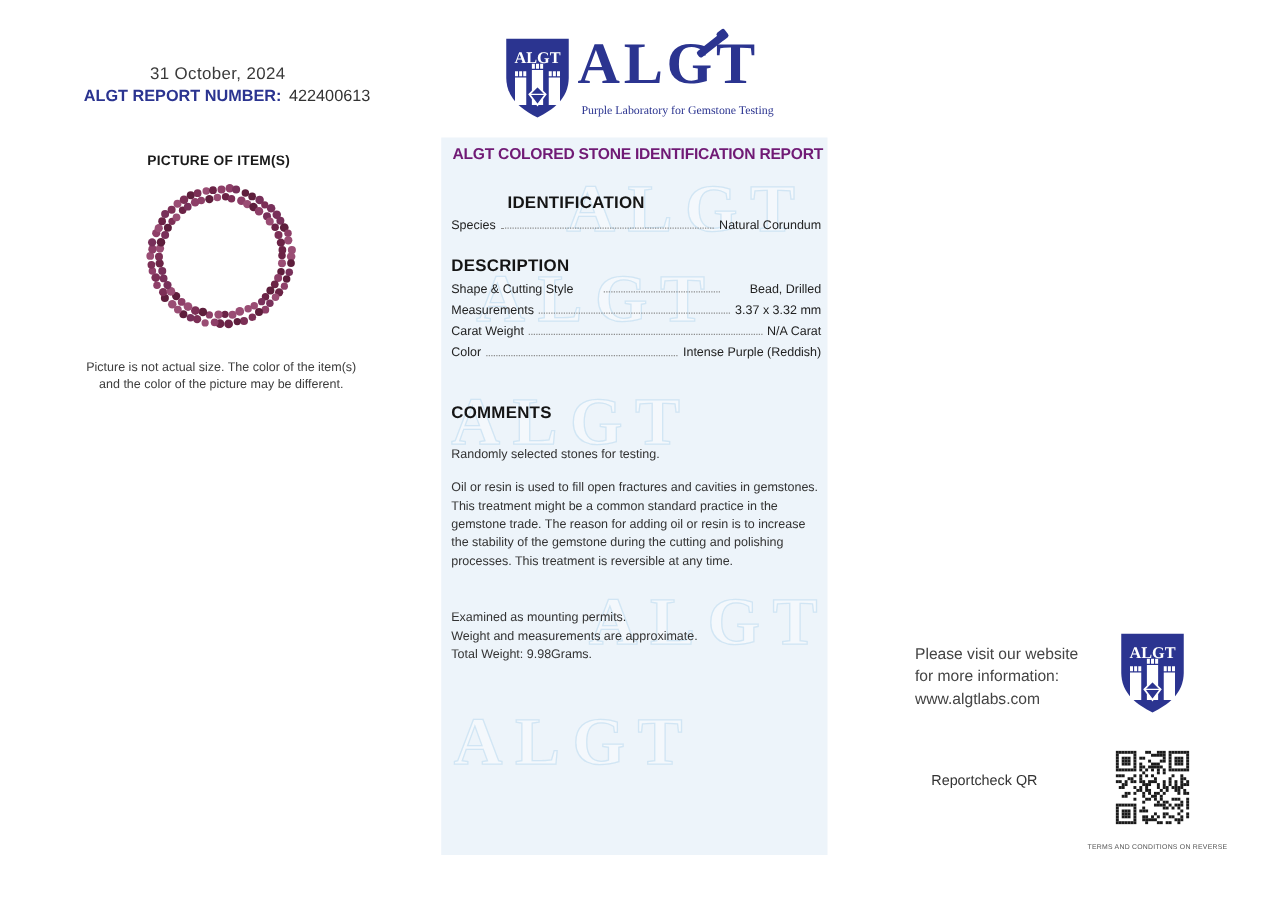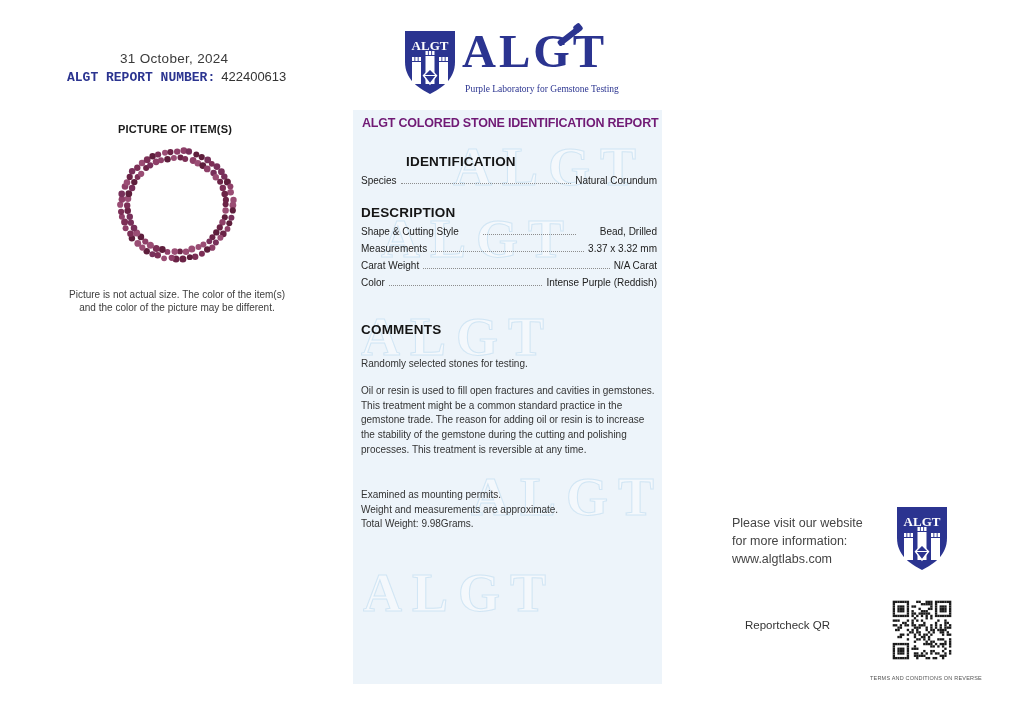--- a/index.html
+++ b/index.html
@@ -7,21 +7,21 @@
   body { font-family:"Liberation Sans","DejaVu Sans",sans-serif; }
   .page {
     position:relative; width:1016px; height:718px; background:#ffffff;
     overflow:hidden; margin:0 auto;
   }
   .abs { position:absolute; }
 
   
   .date { left:120px; top:51px; font-size:13.5px; color:#3a3a3a; letter-spacing:.3px; }
   .report-line { left:67px; top:69px; font-size:13px; white-space:nowrap; }
-  .report-label { color:#2b3490; font-weight:bold;font-family:Liberation Mono, monospace; }
+  .report-label { color:#2b3490; font-weight:bold; }
   .report-number { color:#333; font-size:13px; margin-left:6px; font-weight:normal; }
 
   
   .brand-text {
     left:462px; top:28px; font-family:"Liberation Serif","DejaVu Serif",serif;
     font-weight:bold; font-size:47px; color:#2b3490; letter-spacing:3px; line-height:1;
   }
   .scope-tube { left:556px; top:34px; width:24px; height:6px; background:#2b3490;
     transform:rotate(-38deg); border-radius:2px; }
   .scope-eye { left:574px; top:24px; width:8px; height:8px; background:#2b3490;

